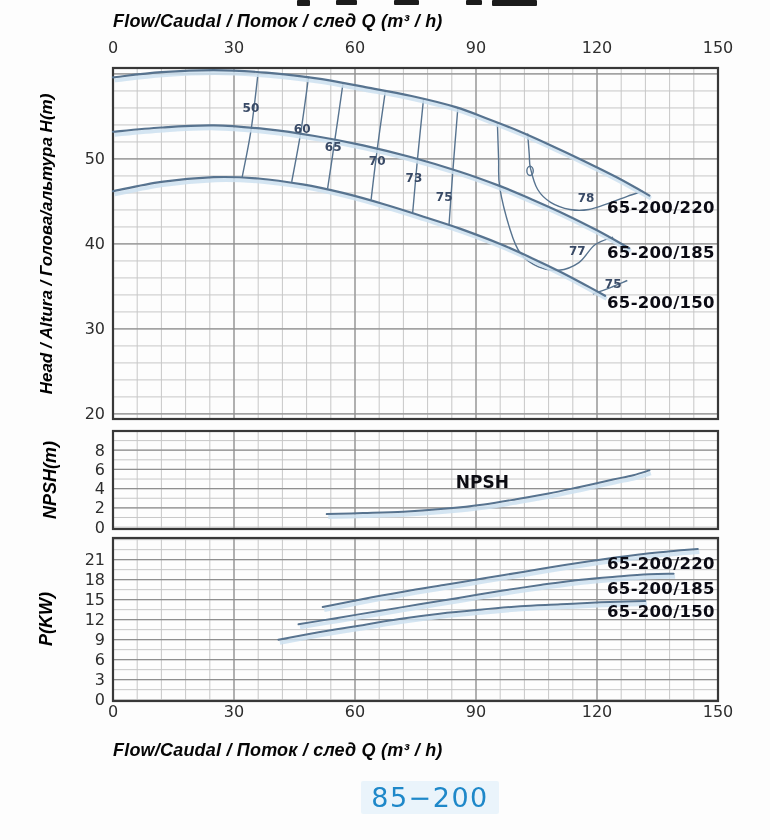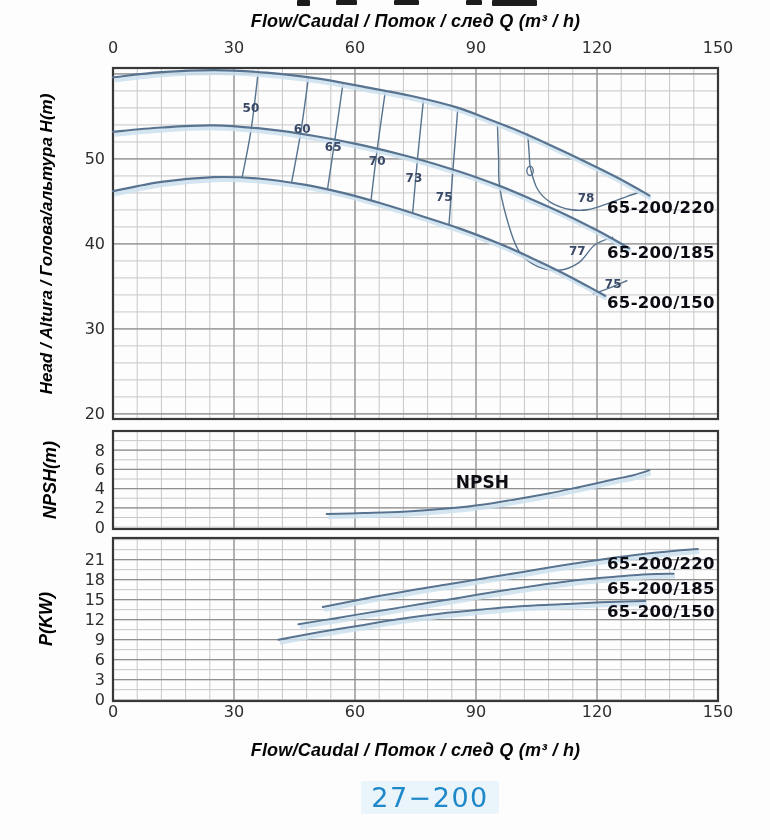--- a/index.html
+++ b/index.html
@@ -1,19 +1,19 @@
 <!DOCTYPE html>
 <html><head>
 <meta charset="utf-8">
 <style>
   html,body{margin:0;padding:0;background:#ffffff;}
   .stage{position:relative;width:770px;height:840px;background:#fdfdfd;overflow:hidden;
          font-family:"DejaVu Sans",sans-serif;}
   svg{position:absolute;left:0;top:0;}
-  .flow-label{position:absolute;left:113px;width:605px;text-align:center;
+  .flow-label{position:absolute;left:113px;width:605px;text-align:left;
               font:italic 700 18px "Liberation Sans",sans-serif;color:#060606;letter-spacing:.2px;}
   .flow-top{top:11px;}
   .flow-bottom{top:740px;}
   .chart-title{position:absolute;top:782px;left:113px;width:634px;text-align:center;
                font:400 27px "DejaVu Sans",sans-serif;letter-spacing:1.5px;}
   .chart-title span{background:rgba(216,236,250,.5);padding:1px 10px;border-radius:2px;}
 </style>
 </head>
 <body>
 
@@ -289,14 +289,14 @@
         <text x="476" y="717" font-size="16" text-anchor="middle" fill="#2d2d2d" font-family="&quot;DejaVu Sans&quot;,sans-serif">90</text>
         <text x="597" y="53" font-size="16" text-anchor="middle" fill="#2d2d2d" font-family="&quot;DejaVu Sans&quot;,sans-serif">120</text>
         <text x="597" y="717" font-size="16" text-anchor="middle" fill="#2d2d2d" font-family="&quot;DejaVu Sans&quot;,sans-serif">120</text>
         <text x="718" y="53" font-size="16" text-anchor="middle" fill="#2d2d2d" font-family="&quot;DejaVu Sans&quot;,sans-serif">150</text>
         <text x="718" y="717" font-size="16" text-anchor="middle" fill="#2d2d2d" font-family="&quot;DejaVu Sans&quot;,sans-serif">150</text>
       </g>
     </svg>
 
   <div class="flow-label flow-bottom">Flow/Caudal / Поток / след  Q (m³ / h)</div>
 
-  <div class="chart-title"><span style="color: rgb(30, 136, 201);">27−200</span></div>
+  <div class="chart-title"><span style="color: rgb(30, 136, 201);">85−200</span></div>
 </div>
 
 </body></html>

